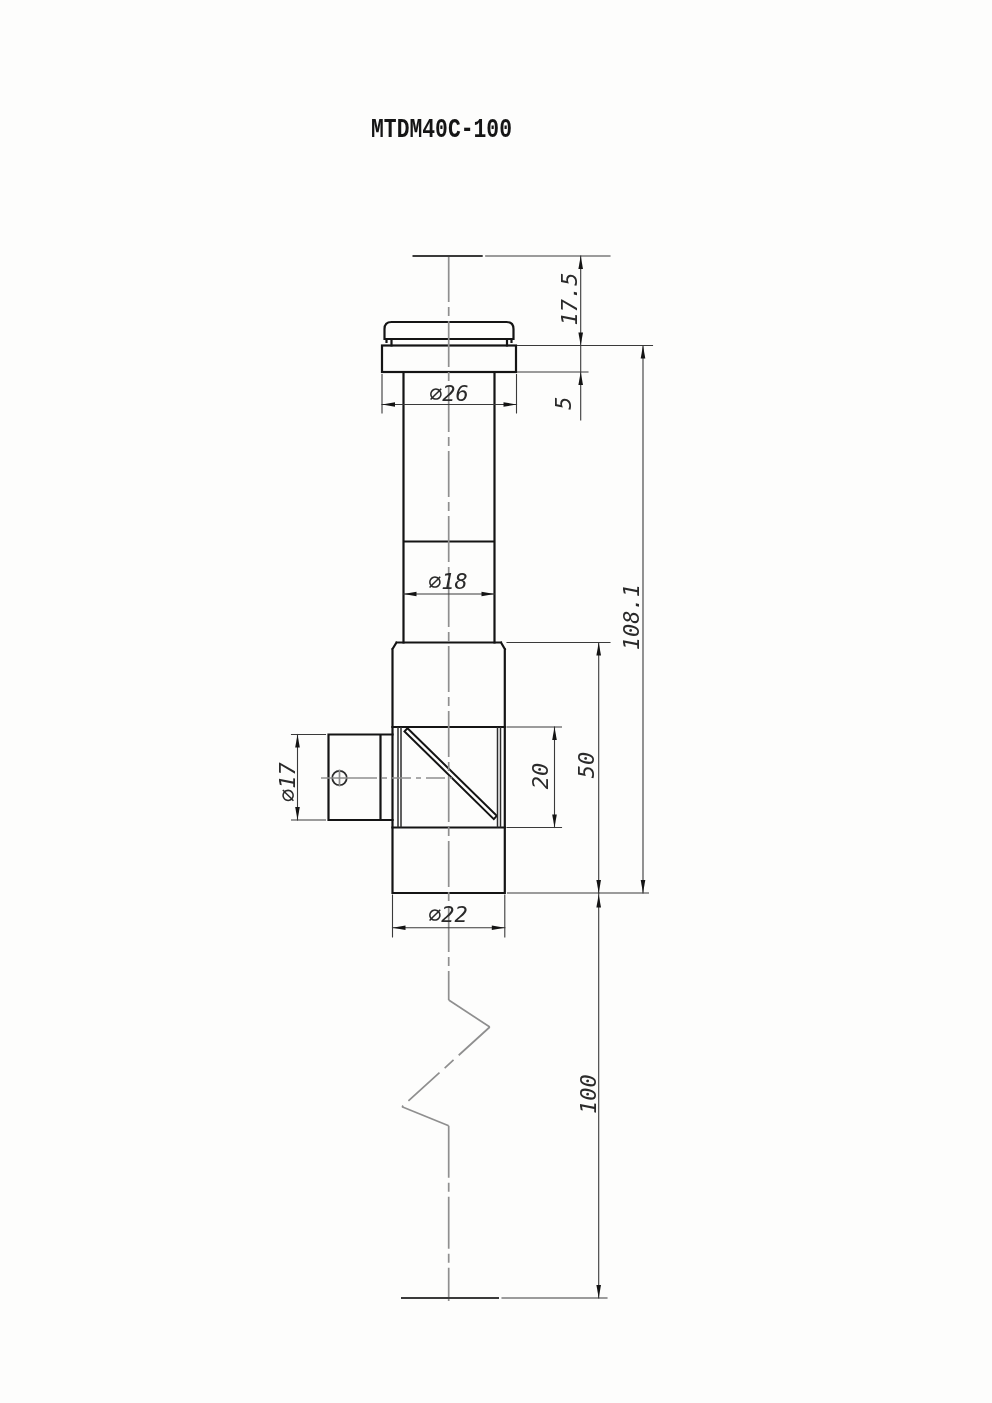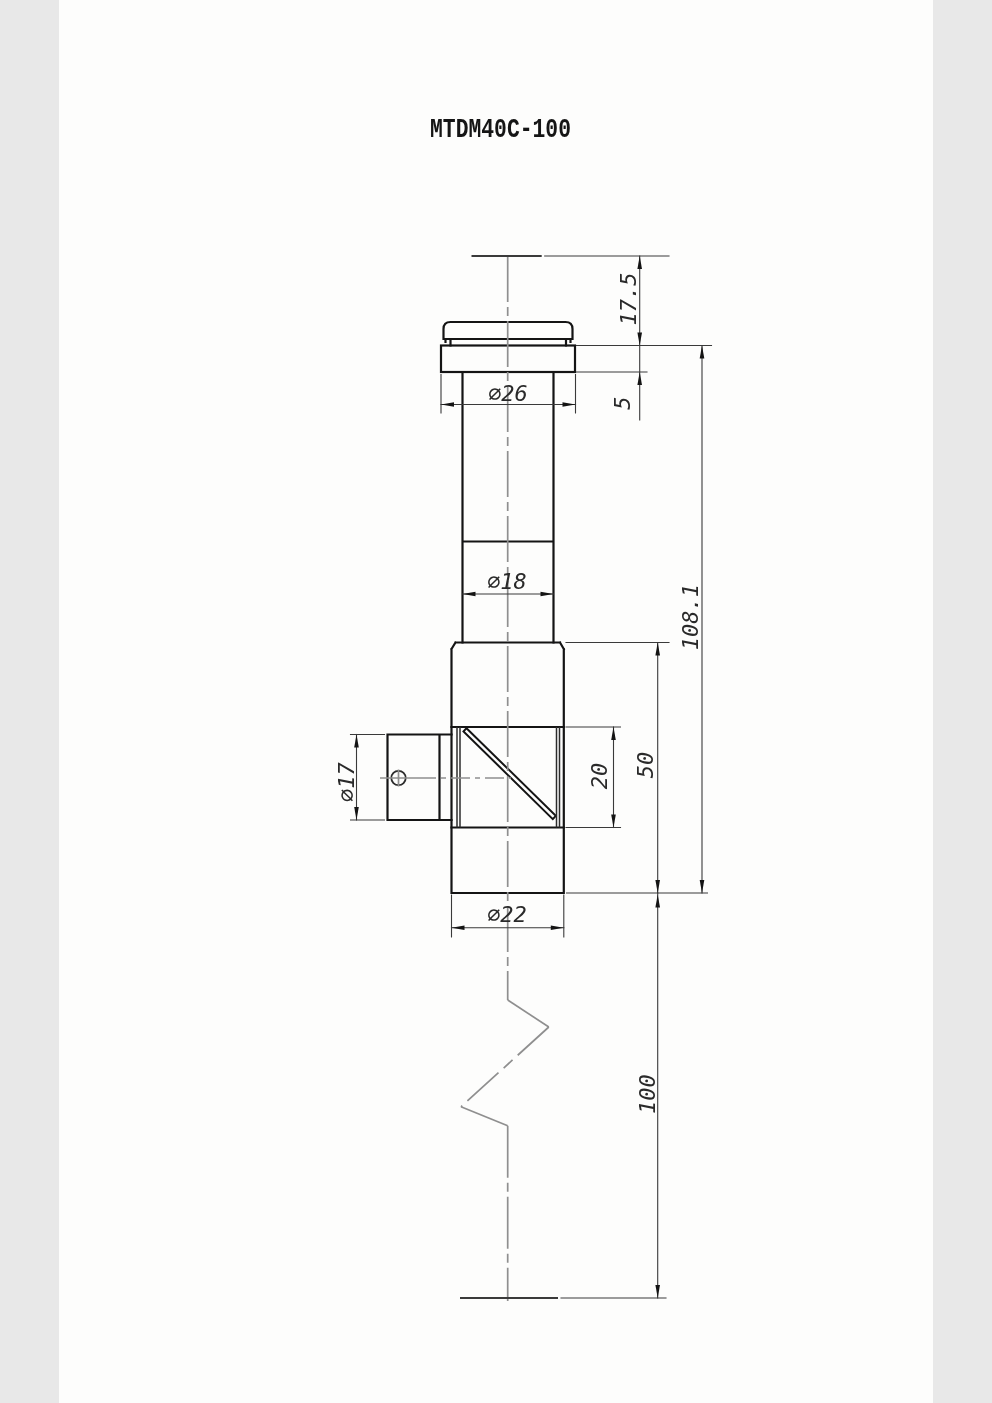--- a/index.html
+++ b/index.html
@@ -1,18 +1,18 @@
 <!DOCTYPE html>
 <html><head>
 <meta charset="utf-8">
 <style>
   html,body{margin:0;padding:0;background:#e8e8e8;}
   .sheet{
     position:relative;
-    width:874px;height:1403px;
+    width:992px;height:1403px;
     margin:0 auto;
     background:#fdfdfc;
     overflow:hidden;
     font-family:"DejaVu Sans Mono", monospace;
   }
   svg{position:absolute;left:0;top:0;}
   .dim-text{
     font-family:"DejaVu Sans Mono", monospace;
     font-style:italic;
     font-size:22px;

